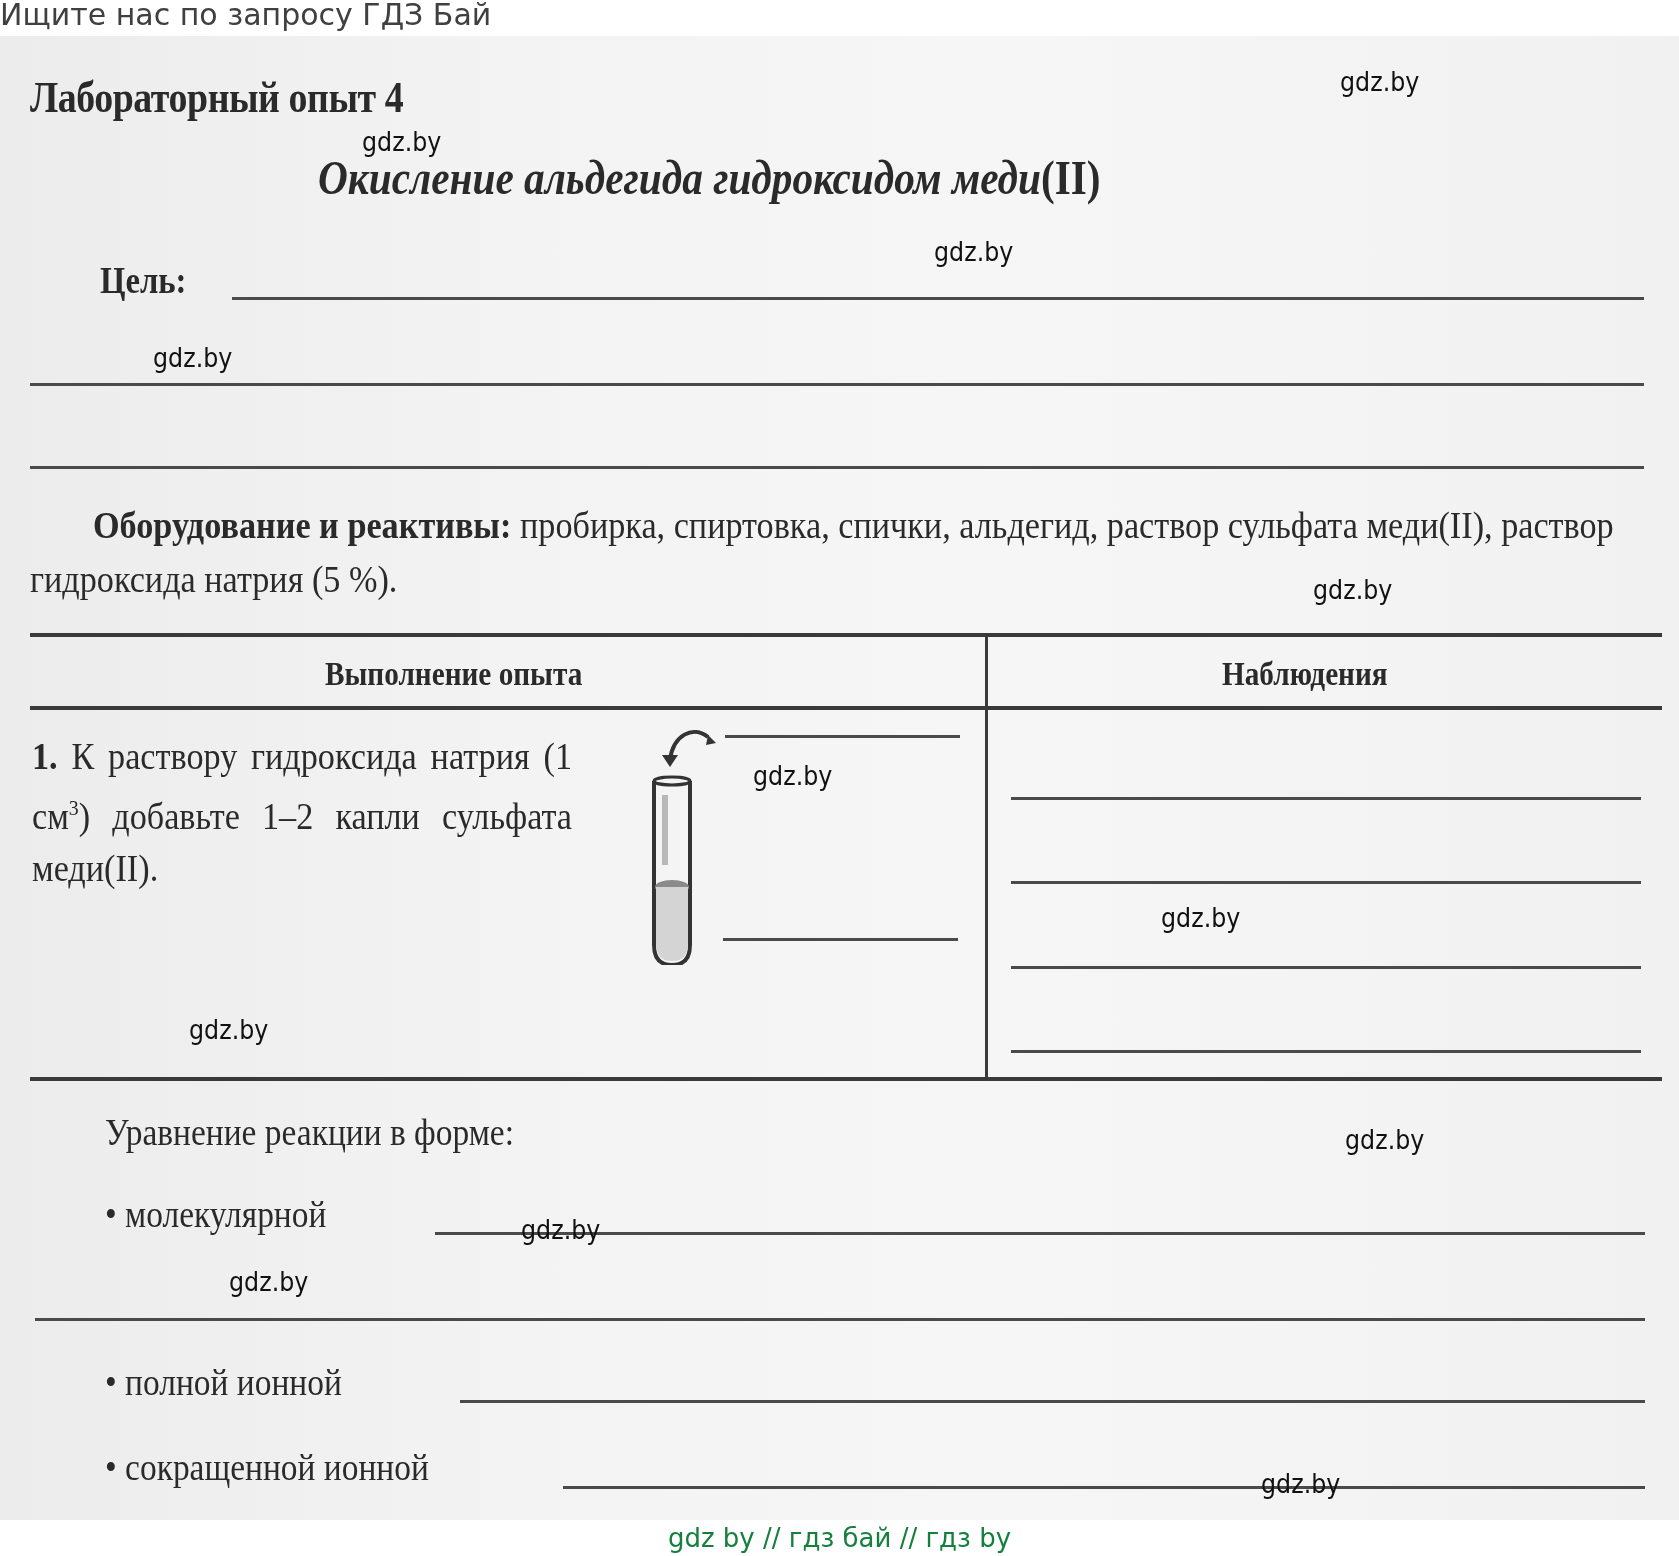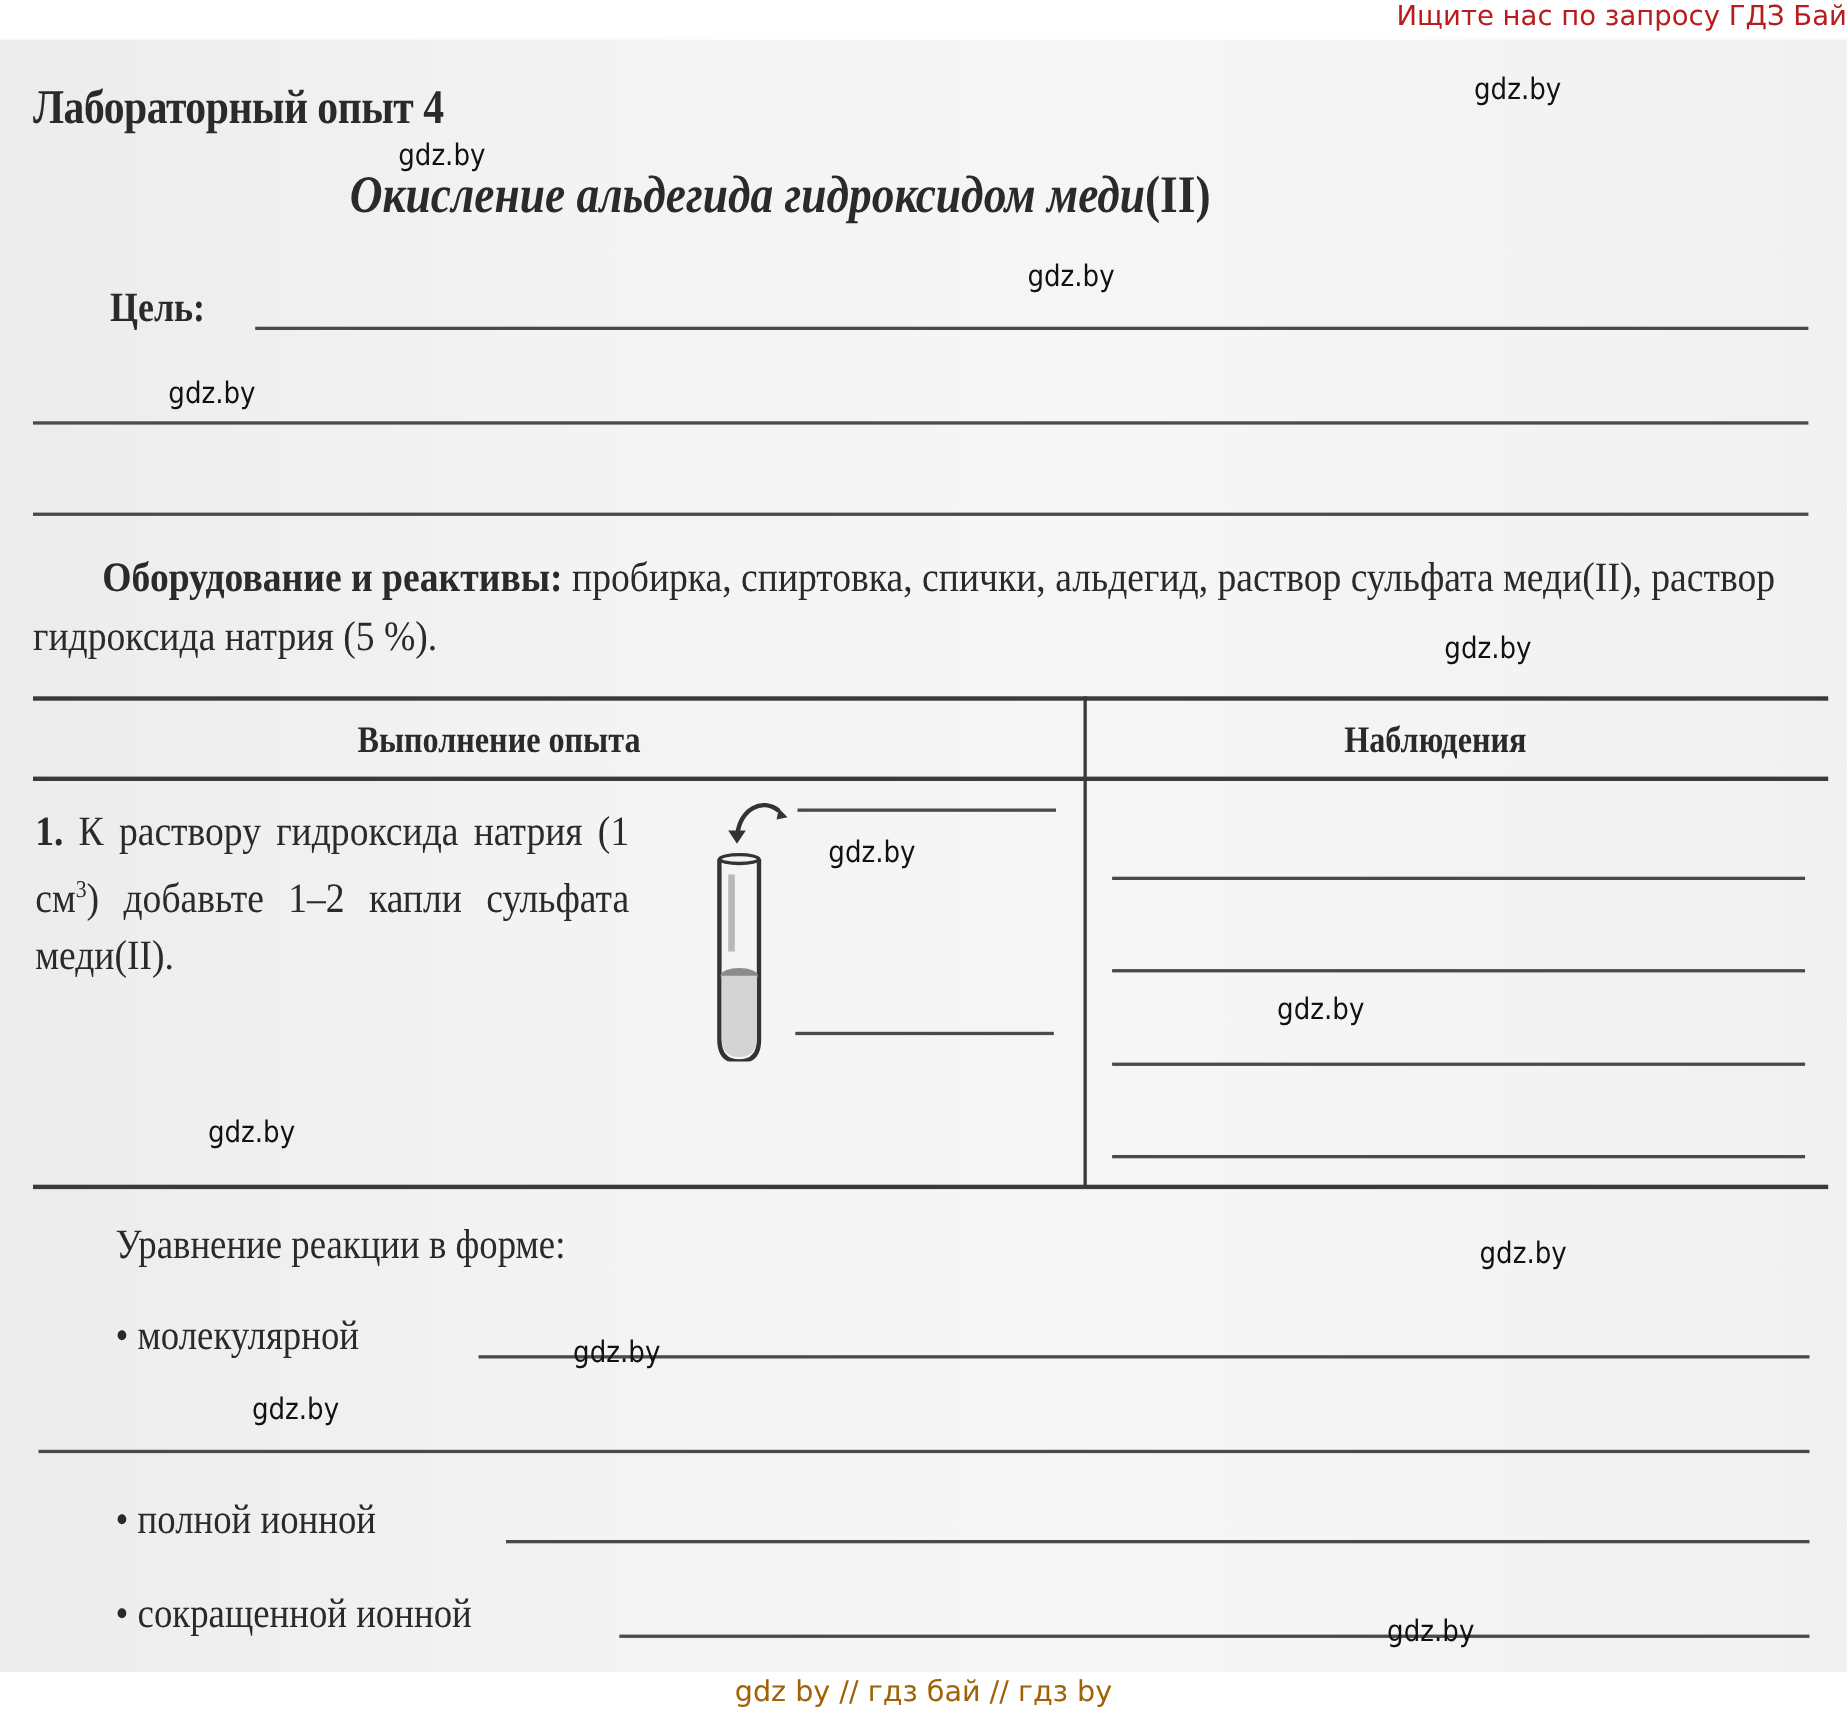--- a/index.html
+++ b/index.html
@@ -4,33 +4,33 @@
 <style>
   html, body { margin:0; padding:0; }
   body {
     width:1679px; height:1556px; position:relative; overflow:hidden;
     background:#ffffff;
     font-family:"Liberation Serif", "DejaVu Serif", serif;
     color:#2a2a2a;
   }
   .top-banner {
     position:absolute; left:0; top:0; width:1679px; height:36px;
-    background:#ffffff; text-align:right;
+    background:#ffffff; text-align:left;
     font-family:"DejaVu Sans", "Liberation Sans", sans-serif;
-    font-size:25px; line-height:30px; color:#b91c1c;
+    font-size:30px; line-height:30px; color:#404040;
   }
   .page {
     position:absolute; left:0; top:36px; width:1679px; height:1484px;
     background:linear-gradient(90deg,#ececec 0%,#f3f3f3 30%,#f6f6f6 60%,#f1f1f1 100%);
   }
   .bottom-banner {
     position:absolute; left:0; top:1520px; width:1679px; height:36px;
     background:#ffffff; text-align:center;
     font-family:"DejaVu Sans", "Liberation Sans", sans-serif;
-    font-size:26px; line-height:36px; color:#a16207;
+    font-size:26px; line-height:36px; color:#15803d;
   }
   .abs { position:absolute; }
   .lab-title { left:30px; top:72px; font-size:44px; font-weight:bold; transform:scaleX(0.86); transform-origin:left; letter-spacing:-0.5px; }
   .subtitle { left:318px; top:150px; font-size:48px; font-weight:bold; font-style:italic; transform:scaleX(0.86); transform-origin:left; }
   .subtitle .roman { font-style:normal; }
   .goal-label { left:100px; top:258px; font-size:38px; font-weight:bold; transform:scaleX(0.86); transform-origin:left; }
   .line { position:absolute; height:3px; background:#4a4a4a; }
   .line.thick { height:4px; background:#3a3a3a; }
   .equip { left:30px; top:498px; width:1640px; font-size:38px; line-height:54px; transform:scaleX(0.9); transform-origin:left; width:1800px; }
   .equip b { font-weight:bold; }

